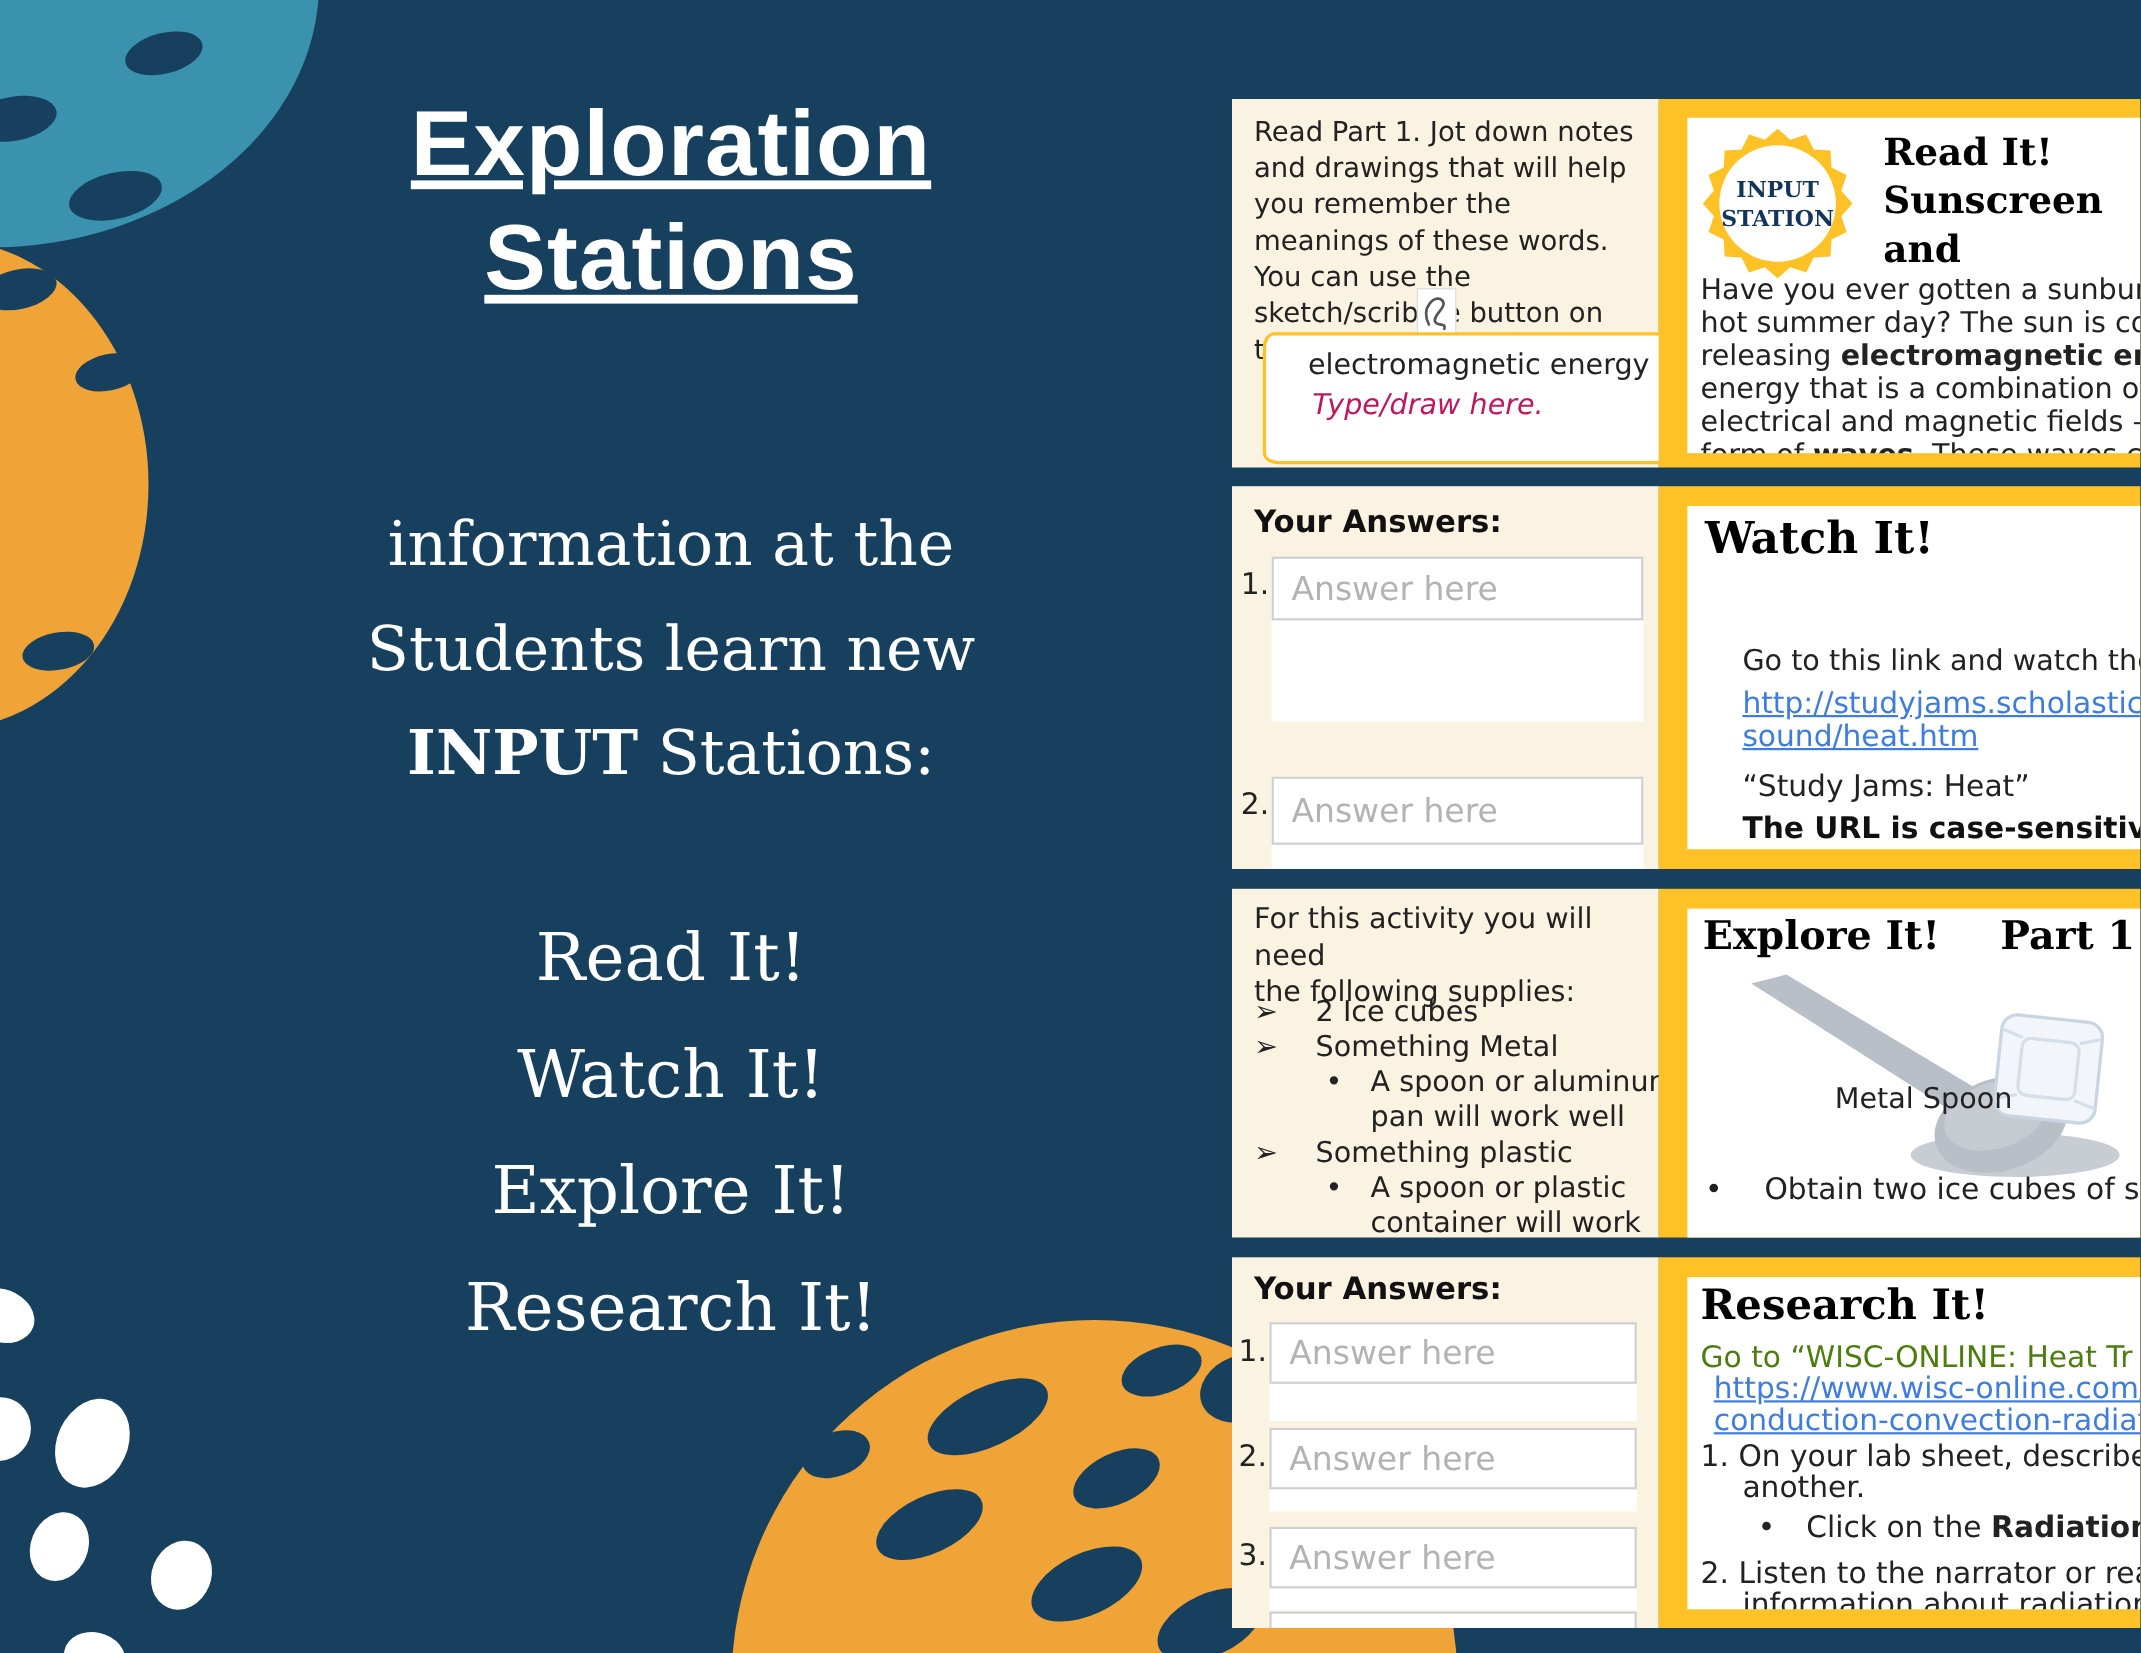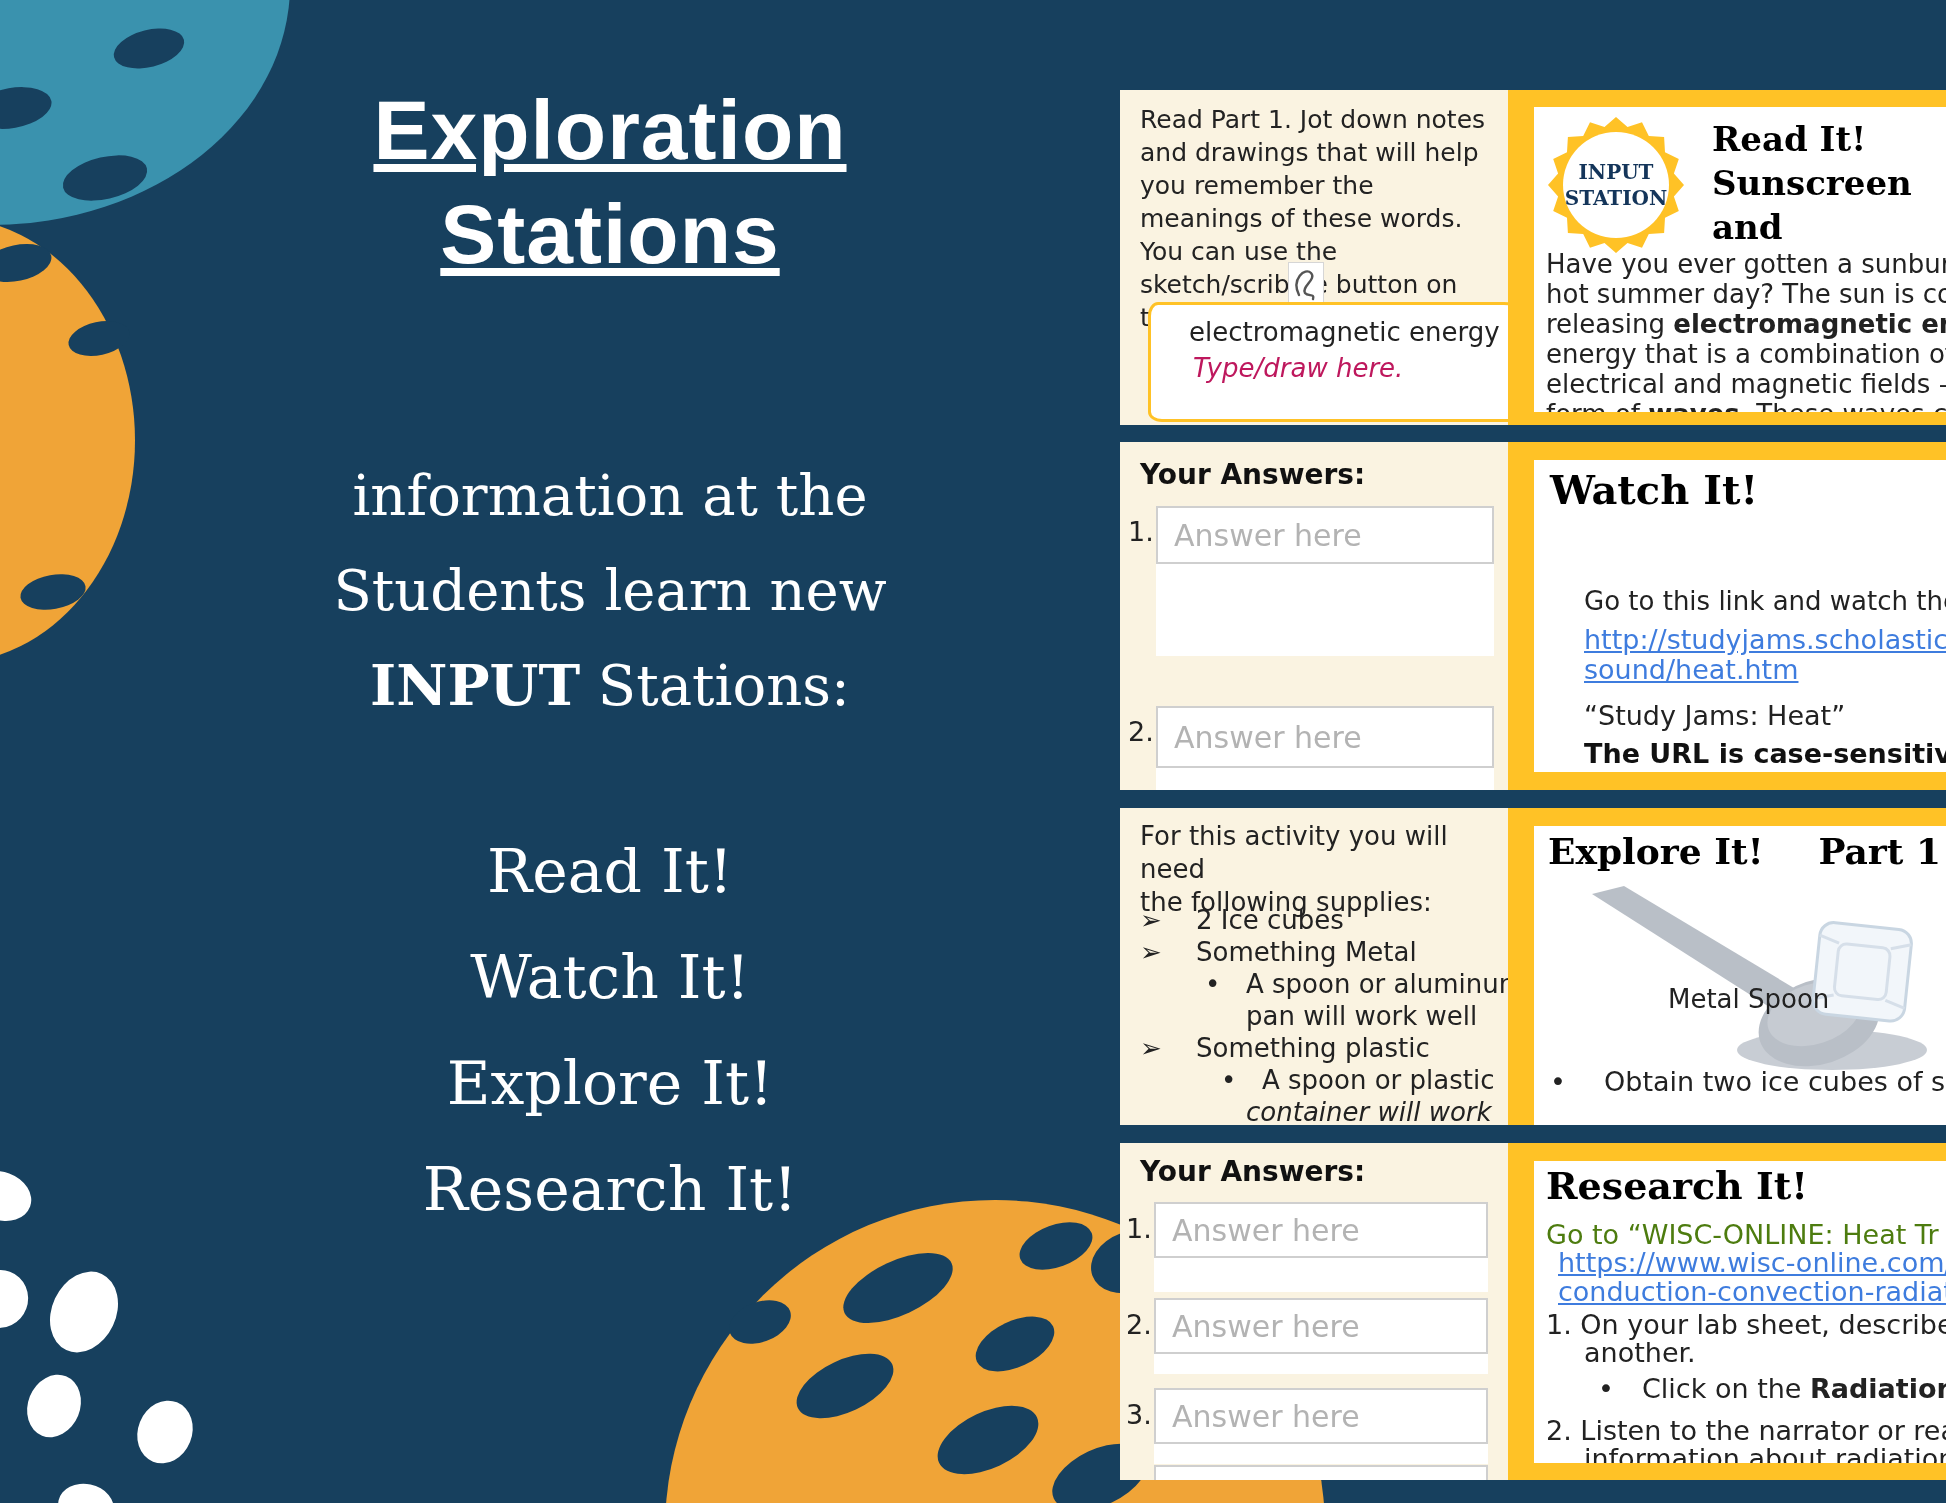--- a/index.html
+++ b/index.html
@@ -149,22 +149,22 @@
 <div class="beige-panel" style="top:808px;height:317px;">
   <div class="ptext" style="left:20px;top:12px;width:360px;">
     <div>For this activity you will need</div>
     <div>the following supplies:</div>
   </div>
   <div class="supply-line" style="left:20px;top:97px;"><span class="marker" style="width:56px;">➢</span><span>2 Ice cubes</span></div>
   <div class="supply-line" style="left:20px;top:129px;"><span class="marker" style="width:56px;">➢</span><span>Something Metal</span></div>
   <div class="supply-line" style="left:85px;top:161px;"><span class="marker" style="width:41px;">•</span><span>A spoon or aluminum</span></div>
   <div class="supply-line" style="left:126px;top:193px;"><span>pan will work well</span></div>
   <div class="supply-line" style="left:20px;top:225px;"><span class="marker" style="width:56px;">➢</span><span>Something plastic</span></div>
-  <div class="supply-line" style="left:85px;top:257px;margin-left:16px;"><span class="marker" style="width:41px;">•</span><span>A spoon or plastic</span></div>
-  <div class="supply-line" style="left:126px;top:289px;font-style:italic;"><span>container will work</span></div>
+  <div class="supply-line" style="left:85px;top:257px;"><span class="marker" style="width:41px;">•</span><span>A spoon or plastic</span></div>
+  <div class="supply-line" style="left:126px;top:289px;"><span>container will work</span></div>
 </div>
 
 <div class="yellow-panel" style="top:808px;height:317px;">
   <div class="white-inner" style="top:18px;height:362px;">
     <div class="station-title abs" style="left:14px;top:4px;font-size:36px;white-space:nowrap;">
       <span>Explore It!</span><span style="margin-left:55px;">Part 1</span>
     </div>
     <svg class="abs" style="left:30px;top:56px;" width="390" height="190" viewBox="0 0 390 190">
       <ellipse cx="268" cy="168" rx="95" ry="20" fill="#C8CDD4"></ellipse>
       <g>

